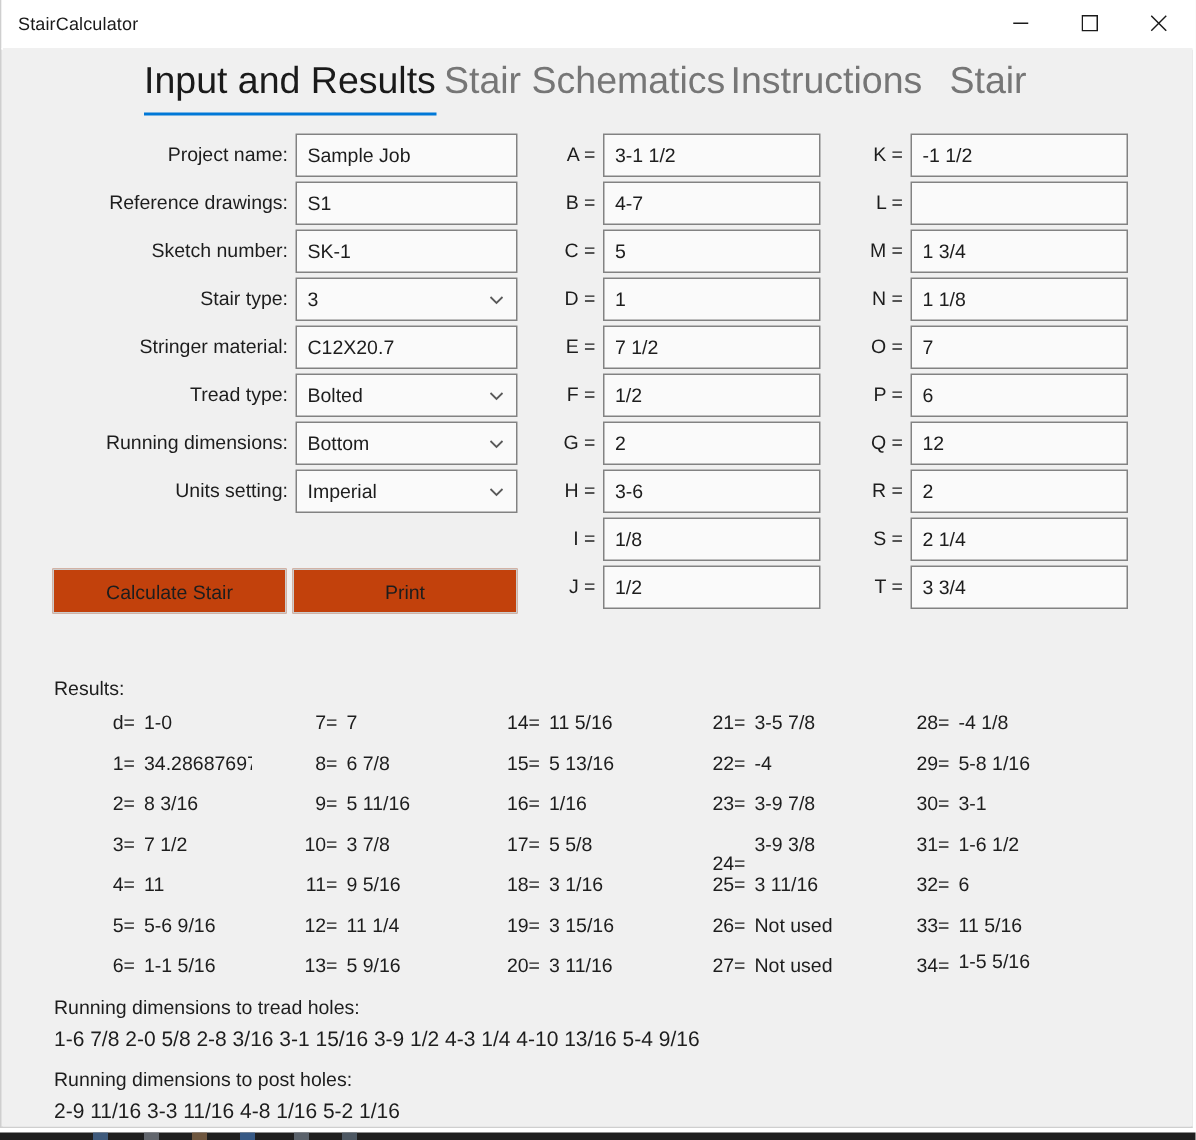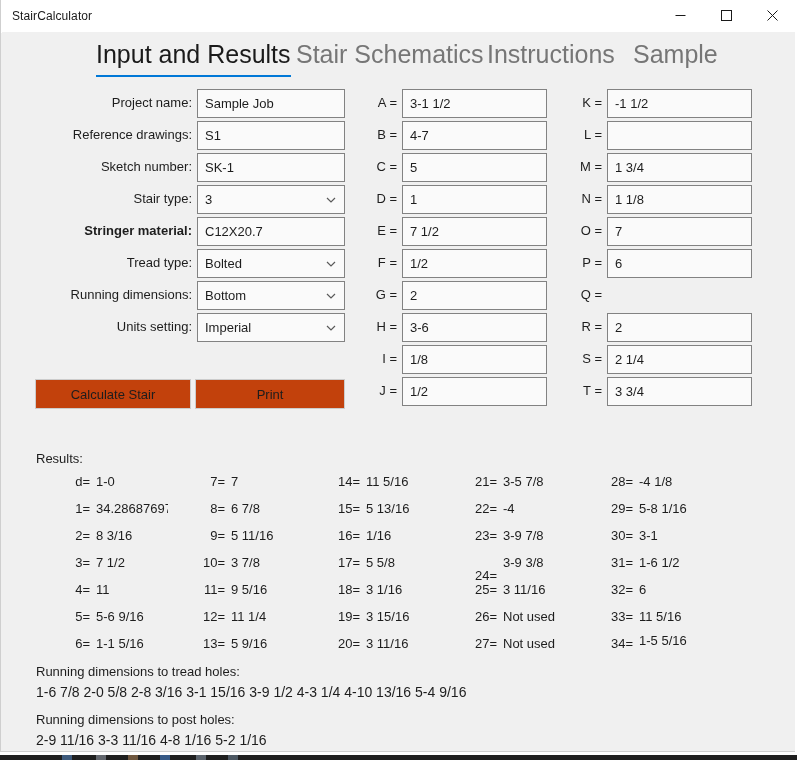--- a/index.html
+++ b/index.html
@@ -227,21 +227,21 @@
         </svg>
     </div>
   </div>
 
   <div id="client">
 
     <div id="tabbar">
       <div class="tab active" style="left:33px;">Input and Results</div>
       <div class="tab" style="left:233px;">Stair Schematics</div>
       <div class="tab" style="left:424px;">Instructions</div>
-      <div class="tab" style="left:570px;">Sample</div>
+      <div class="tab" style="left:570px;">Stair</div>
     </div>
 
     <div class="lbl" style="left:30px; top:64px;  width:160px;">Project name:</div>
     <div class="field" style="left:195px; top:57px;  width:148px; height:29px;">Sample Job</div>
 
     <div class="lbl" style="left:30px; top:96px;  width:160px;">Reference drawings:</div>
     <div class="field" style="left:195px; top:89px;  width:148px; height:29px;">S1</div>
 
     <div class="lbl" style="left:30px; top:128px; width:160px;">Sketch number:</div>
     <div class="field" style="left:195px; top:121px; width:148px; height:29px;">SK-1</div>
@@ -249,21 +249,21 @@
     <div class="lbl" style="left:30px; top:160px; width:160px;">Stair type:</div>
     <div class="field combo" style="left:195px; top:153px; width:148px; height:29px;">
       <span>3</span>
       <span class="chev">
         <svg width="12" height="12" viewBox="0 0 12 12">
             <polyline points="2,4 6,8 10,4" fill="none" stroke="#5a5a5a" stroke-width="1.2"></polyline>
           </svg>
       </span>
     </div>
 
-    <div class="lbl" style="left:30px; top:192px; width:160px;font-weight:bold;">Stringer material:</div>
+    <div class="lbl" style="left:30px; top:192px; width:160px;">Stringer material:</div>
     <div class="field" style="left:195px; top:185px; width:148px; height:29px;">C12X20.7</div>
 
     <div class="lbl" style="left:30px; top:224px; width:160px;">Tread type:</div>
     <div class="field combo" style="left:195px; top:217px; width:148px; height:29px;">
       <span>Bolted</span>
       <span class="chev">
         <svg width="12" height="12" viewBox="0 0 12 12">
             <polyline points="2,4 6,8 10,4" fill="none" stroke="#5a5a5a" stroke-width="1.2"></polyline>
           </svg>
       </span>
@@ -331,20 +331,21 @@
     <div class="lbl" style="left:540px; top:160px; width:60px;">N =</div>
     <div class="field" style="left:605px; top:153px; width:145px; height:29px;">1 1/8</div>
 
     <div class="lbl" style="left:540px; top:192px; width:60px;">O =</div>
     <div class="field" style="left:605px; top:185px; width:145px; height:29px;">7</div>
 
     <div class="lbl" style="left:540px; top:224px; width:60px;">P =</div>
     <div class="field" style="left:605px; top:217px; width:145px; height:29px;">6</div>
 
     <div class="lbl" style="left:540px; top:256px; width:60px;">Q =</div>
+    <div class="field" style="left:605px; top:249px; width:145px; height:29px;">12</div>
 
     <div class="lbl" style="left:540px; top:288px; width:60px;">R =</div>
     <div class="field" style="left:605px; top:281px; width:145px; height:29px;">2</div>
 
     <div class="lbl" style="left:540px; top:320px; width:60px;">S =</div>
     <div class="field" style="left:605px; top:313px; width:145px; height:29px;">2 1/4</div>
 
     <div class="lbl" style="left:540px; top:352px; width:60px;">T =</div>
     <div class="field" style="left:605px; top:345px; width:145px; height:29px;">3 3/4</div>
 

